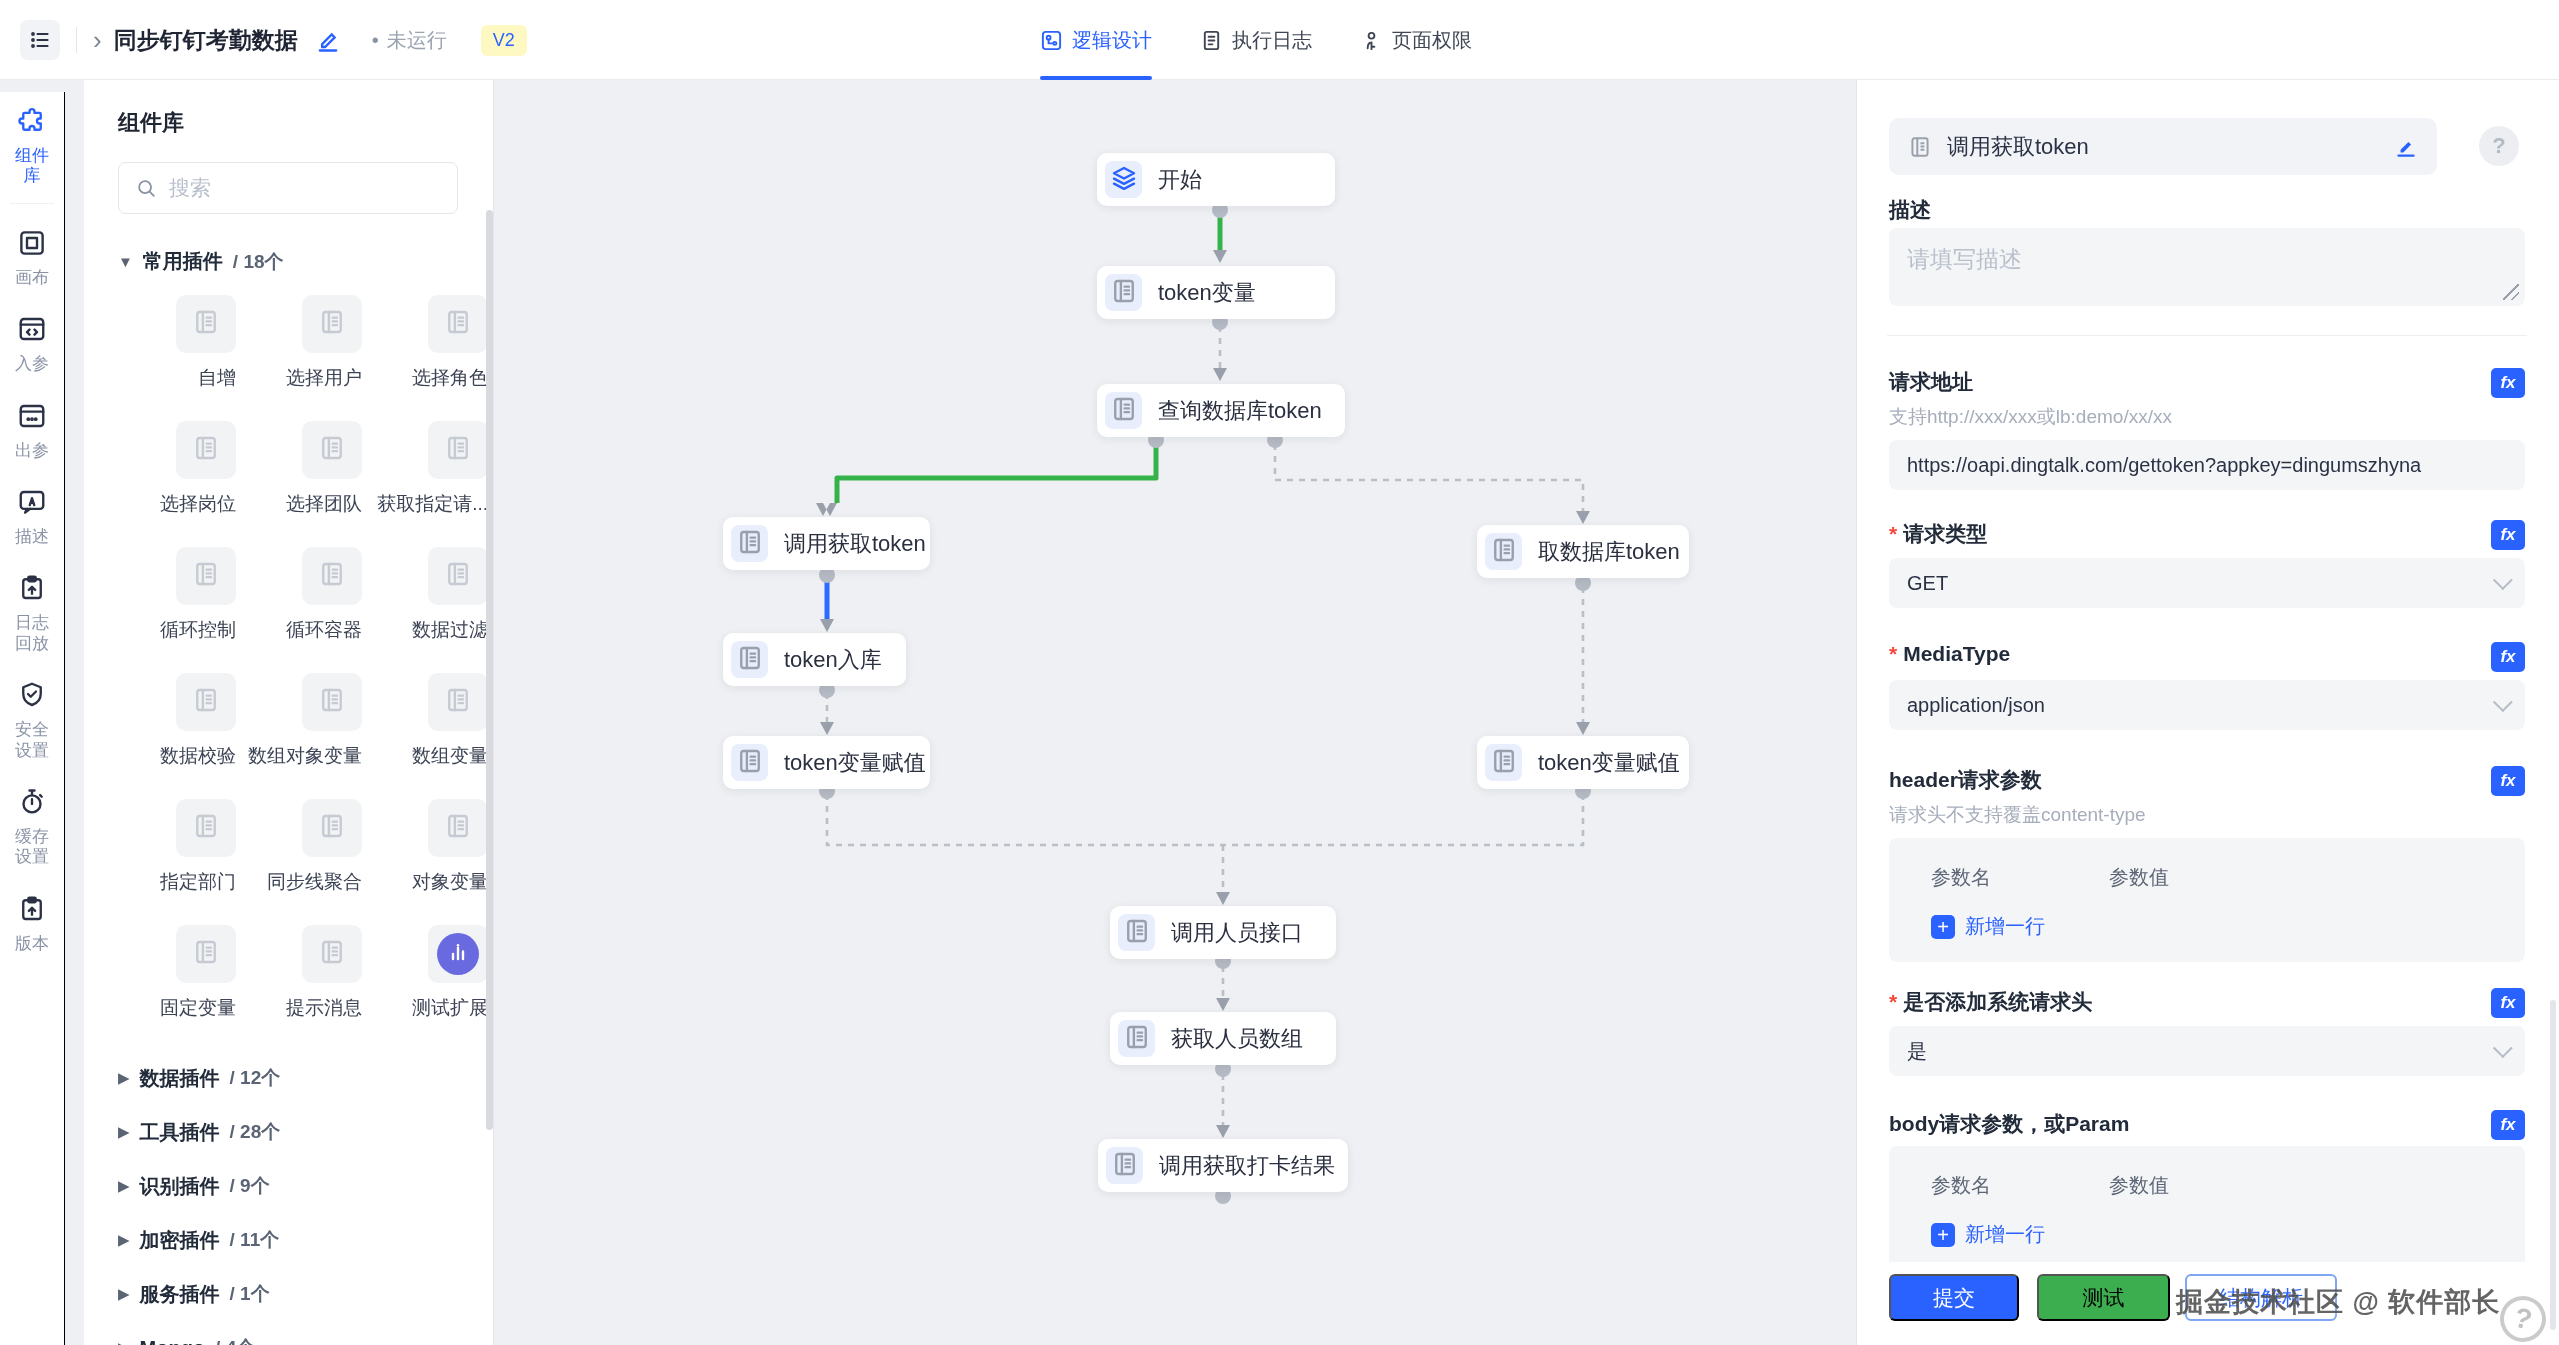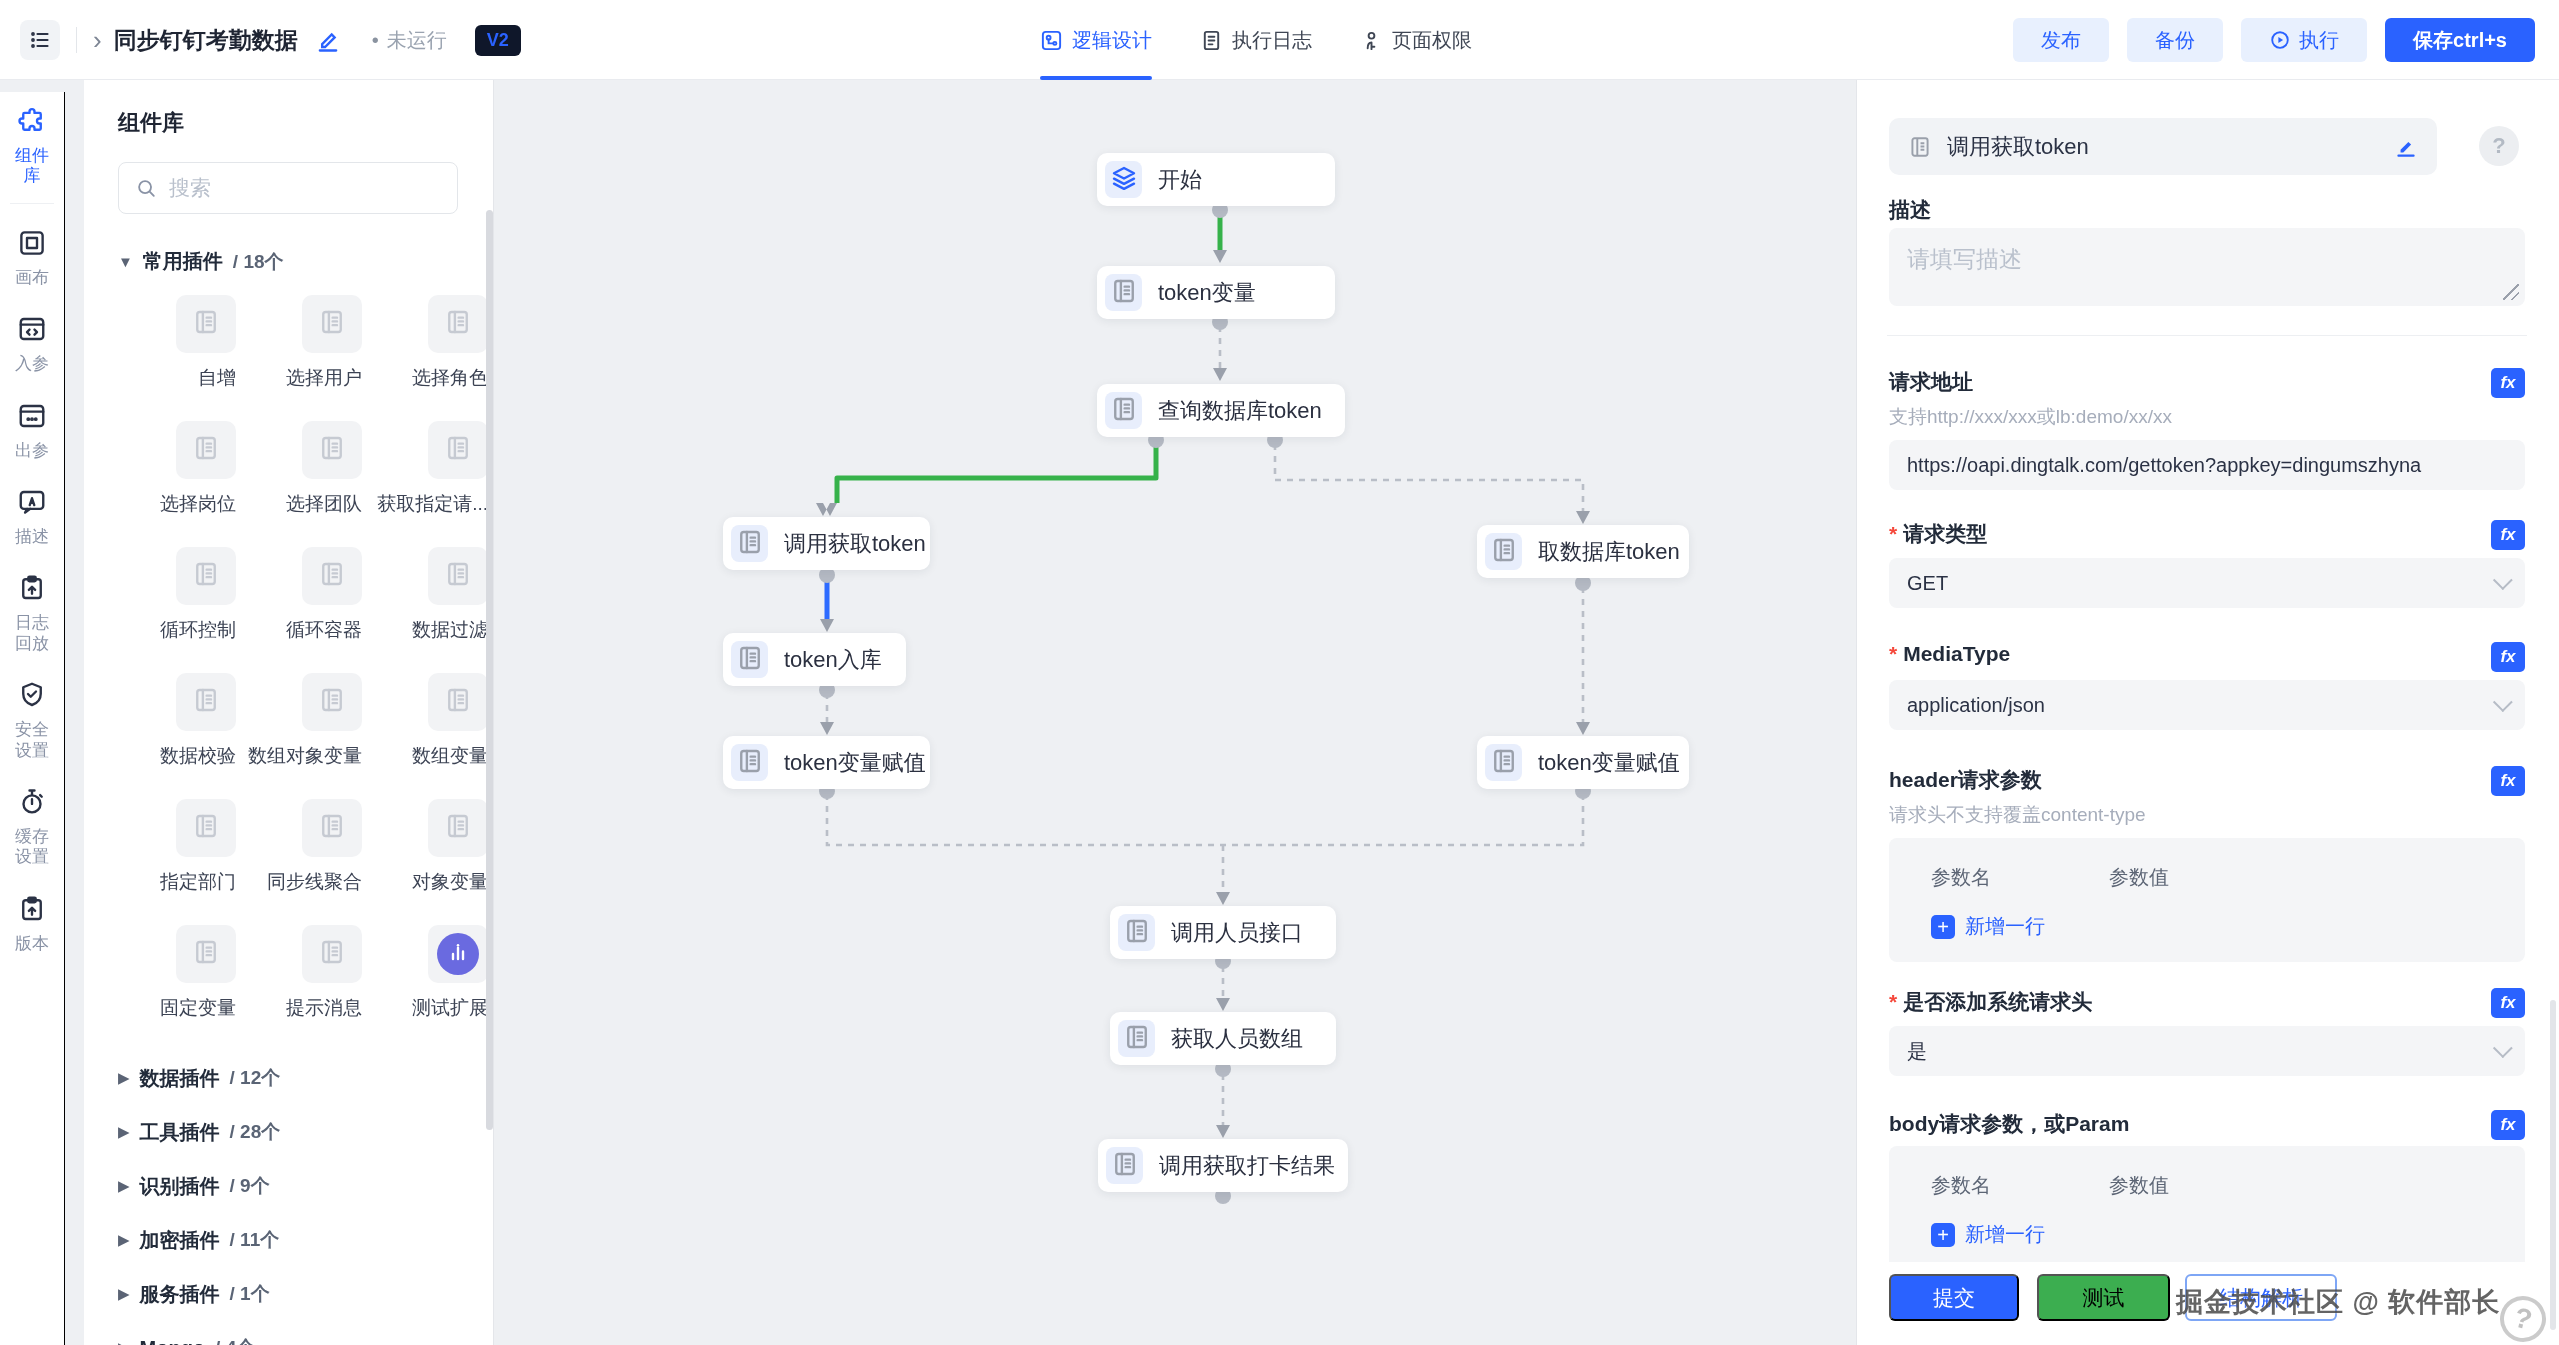--- a/index.html
+++ b/index.html
@@ -9,21 +9,21 @@
   
   .topbar { position:absolute; left:0; top:0; width:2559px; height:80px; background:#fff; border-bottom:1px solid #e9ebef; z-index:30; }
   .tb-left { position:absolute; left:20px; top:0; height:80px; display:flex; align-items:center; gap:16px; }
   .menu-btn { width:40px; height:40px; border-radius:8px; background:#f1f3f6; display:flex; align-items:center; justify-content:center; color:#2b3245; }
   .tb-divider { width:1px; height:26px; background:#e3e6ea; }
   .tb-chevron { color:#7d8594; font-size:26px; line-height:1; margin-right:-4px; }
   .tb-title { font-size:23px; font-weight:bold; color:#1f2533; }
   .tb-pencil { display:flex; align-items:center; }
   .tb-status { color:#9aa3b0; font-size:20px; margin-left:14px; white-space:nowrap; }
   .tb-status .dot { color:#8a93a0; margin-right:8px; }
-  .tb-badge { margin-left:12px; background:#0f172a; color:#2a62ff; font-size:18px; font-weight:bold; padding:5px 12px; border-radius:6px; }
+  .tb-badge { margin-left:18px; background:#fef9c3; color:#2a62ff; font-size:18px; font-weight:normal; padding:5px 12px; border-radius:6px; }
   .tabs { position:absolute; left:1040px; top:0; height:80px; display:flex; gap:48px; align-items:center; }
   .tab { position:relative; height:80px; display:flex; align-items:center; gap:9px; font-size:20px; color:#3f4654; cursor:pointer; }
   .tab.active { color:#2a62ff; }
   .tab.active::after { content:""; position:absolute; left:0; right:0; bottom:0; height:4px; border-radius:2px; background:#2a62ff; }
   .tb-actions { position:absolute; right:24px; top:0; height:80px; display:flex; gap:18px; align-items:center; }
   .btn { height:44px; border-radius:6px; font-size:20px; display:flex; align-items:center; justify-content:center; padding:0 28px; cursor:pointer; border:none; gap:8px; }
   .btn-light { background:#e8f0fe; color:#2a62ff; }
   .btn-primary { background:#2a62ff; color:#fff; font-weight:bold; }
 
   
@@ -144,32 +144,20 @@
       </div>
       <div class="tab">
         <svg width="23" height="23" viewBox="0 0 24 24" fill="none" stroke="#3f4654" stroke-width="2" stroke-linecap="round">
           <circle cx="12" cy="7" r="3"></circle>
             <path d="M8 20c0-4 1.8-6 4-6M12 14v7M12 18.5h3"></path>
         </svg>
         <span>页面权限</span>
       </div>
     </nav>
 
-    <div class="tb-actions">
-      <button class="btn btn-light">发布</button>
-      <button class="btn btn-light">备份</button>
-      <button class="btn btn-light">
-        <svg width="22" height="22" viewBox="0 0 24 24" fill="none" stroke="#2a62ff" stroke-width="2">
-          <circle cx="12" cy="12" r="8.5"></circle>
-            <path d="M10.2 8.8l5.2 3.2-5.2 3.2z" fill="#2a62ff" stroke="none"></path>
-        </svg>
-        <span>执行</span>
-      </button>
-      <button class="btn btn-primary">保存ctrl+s</button>
-    </div>
   </header>
 
   <nav class="rail">
       <div id="rail-items">
         <div class="rail-item active">
           <span><svg width="30" height="30" viewBox="0 0 24 24" fill="none" stroke="currentColor" stroke-width="1.9" stroke-linecap="round" stroke-linejoin="round">
               <path d="M10 4.5a2 2 0 0 1 4 0v1h4a1 1 0 0 1 1 1v3.5h-1a2 2 0 0 0 0 4h1V18a1 1 0 0 1-1 1h-4v-1a2 2 0 0 0-4 0v1H6a1 1 0 0 1-1-1v-4H4a2 2 0 0 1 0-4h1V6.5a1 1 0 0 1 1-1h4z"></path>
             </svg></span>
           <span class="lbl">组件<br>库</span>
         </div>

